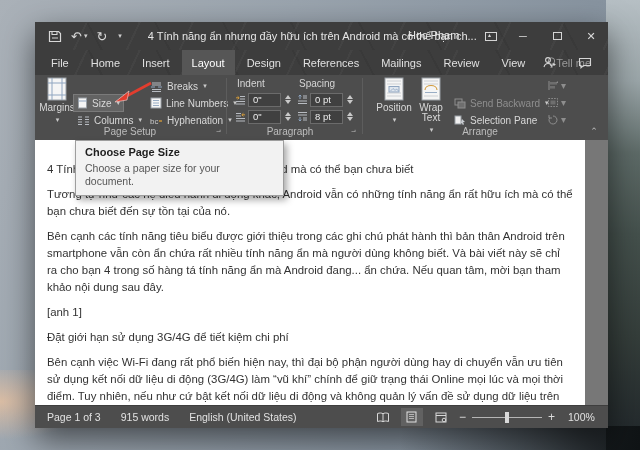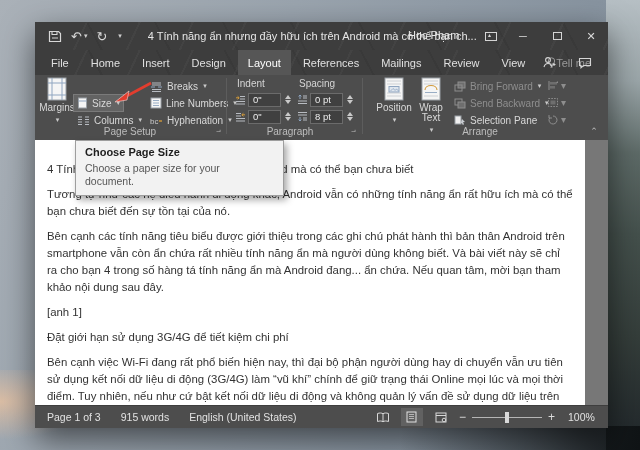--- a/index.html
+++ b/index.html
@@ -137,22 +137,22 @@
             <span class="box-icon"></span>
           </span>
         <span class="wc">✕</span>
       </div>
     </div>
 
     <div class="tabrow">
       <span class="tab first">File</span>
       <span class="tab">Home</span>
       <span class="tab">Insert</span>
+      <span class="tab active">Layout</span>
       <span class="tab">Design</span>
-      <span class="tab active">Layout</span>
       <span class="tab">References</span>
       <span class="tab">Mailings</span>
       <span class="tab">Review</span>
       <span class="tab">View</span>
       <span class="tab tellme">
         <svg class="ic" width="9" height="12" viewBox="0 0 9 12">
             <circle cx="4.5" cy="4" r="3.2" fill="none" stroke="#9b9b9b" stroke-width="1"></circle>
             <path d="M3 8.5h3M3.4 10.2h2.2" stroke="#9b9b9b" stroke-width="1"></path>
           </svg>
         <span>Tell me</span>
@@ -293,28 +293,20 @@
         <svg class="ic" width="20" height="24" viewBox="0 0 20 24">
             <rect x="1" y="1" width="18" height="22" fill="#f5f5f5" stroke="#9aa0a6"></rect>
             <path d="M3 4h14M3 7h14M3 19h14" stroke="#c4c8cd" stroke-width="0.8"></path>
             <path d="M4 13c0-3 3-4.5 6-4.5s6 1.5 6 4.5" fill="none" stroke="#d29a3a" stroke-width="1.1"></path>
             <path d="M4 15.5h12" stroke="#8fa5c0" stroke-width="0.9"></path>
           </svg>
         <span class="cap">Wrap Text</span>
         <span class="caret">▾</span>
       </div>
 
-      <div class="sbtn disabled" style="left:416px; top:3px;">
-        <svg class="ic" width="12" height="11" viewBox="0 0 12 11">
-            <rect x="4" y="1" width="7" height="6" fill="#6e6e6e" stroke="#8e8e8e"></rect>
-            <rect x="1" y="4" width="7" height="6" fill="none" stroke="#8e8e8e"></rect>
-          </svg>
-        <span>Bring Forward</span>
-          <span class="caret">▾</span>
-      </div>
       <div class="sbtn disabled" style="left:416px; top:20px;">
         <svg class="ic" width="12" height="11" viewBox="0 0 12 11">
             <rect x="1" y="1" width="7" height="6" fill="none" stroke="#8e8e8e"></rect>
             <rect x="4" y="4" width="7" height="6" fill="#6e6e6e" stroke="#8e8e8e"></rect>
           </svg>
         <span>Send Backward</span>
           <span class="caret">▾</span>
       </div>
       <div class="sbtn" style="left:416px; top:37px;">
         <svg class="ic" width="12" height="11" viewBox="0 0 12 11">

